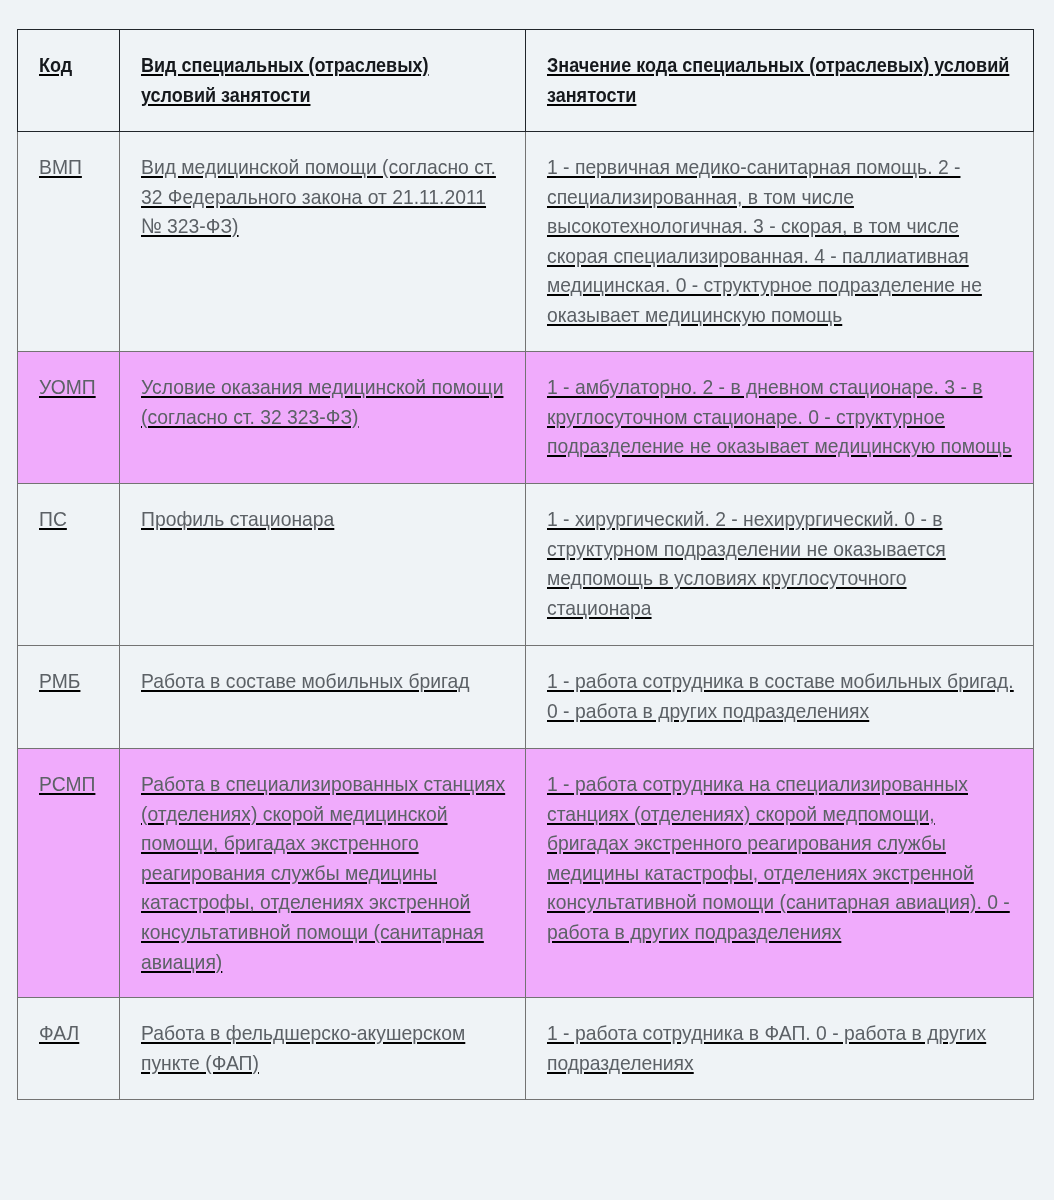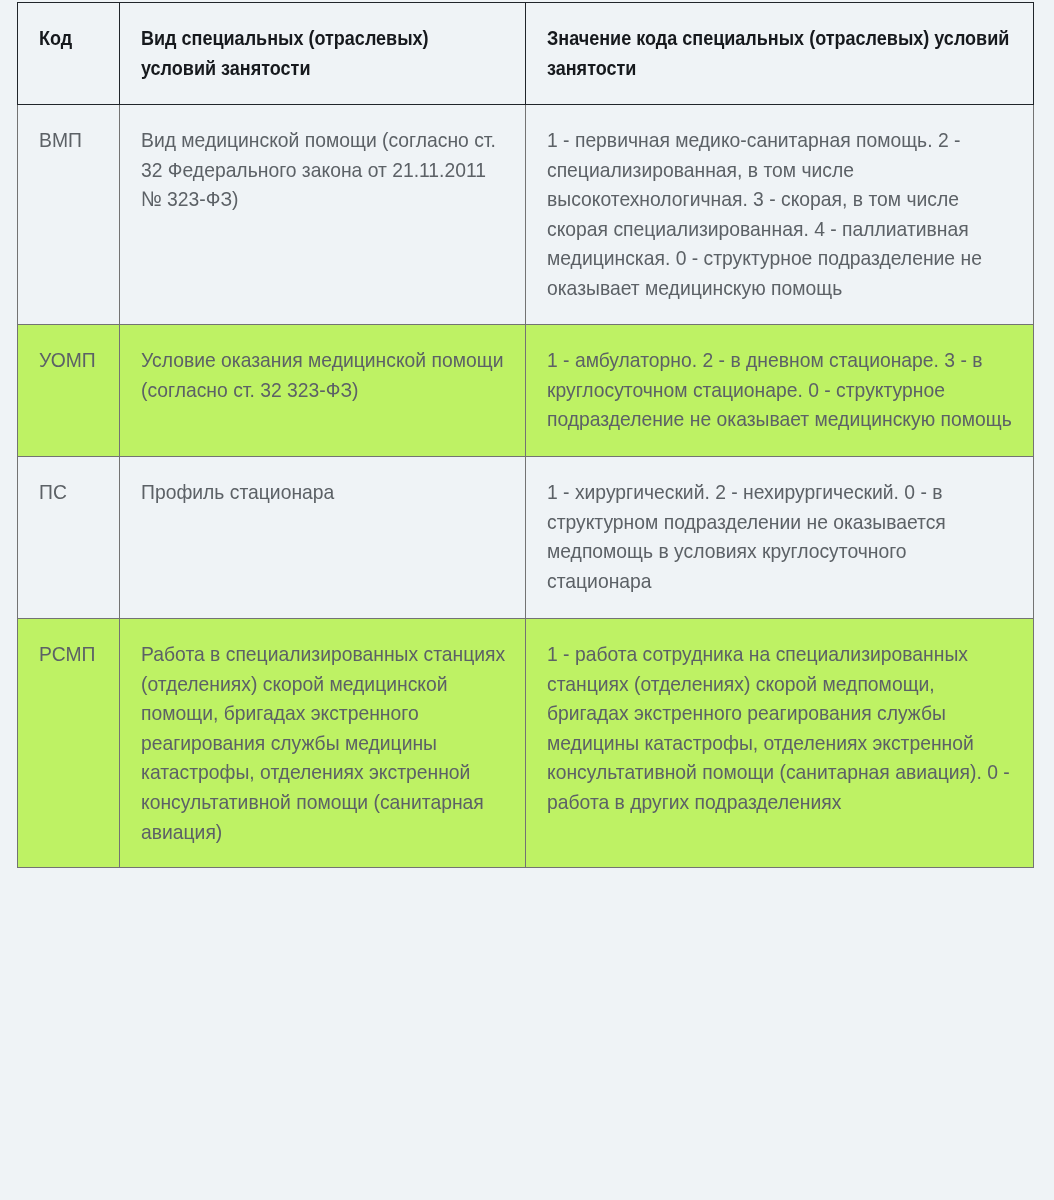--- a/index.html
+++ b/index.html
@@ -7,38 +7,39 @@
   body {
     width: 1054px; height: 1200px;
     background: #eff3f6;
     font-family: "Liberation Sans", sans-serif;
     overflow: hidden;
     -webkit-font-smoothing: antialiased;
   }
   .sheet { position:absolute; left:0; top:0; width:1054px; height:1200px; }
 
   table.tbl {
-    position:absolute; left:17px; top:2px;
+    position:absolute; left:17px; top:29px;
     width:1016px;
     border-collapse:collapse;
     table-layout:fixed;
+    text-decoration:underline;
   }
   col.c-code  { width:102px; }
   col.c-name  { width:406px; }
   col.c-value { width:508px; }
 
   table.tbl th, table.tbl td {
     vertical-align: top;
     text-align: left;
     padding: 0;
     box-sizing: border-box;
   }
   table.tbl thead th { border:1px solid #21252a; }
   table.tbl tbody td { border:1px solid #737373; }
-  table.tbl tbody tr.alt td { background:#bef264; }
+  table.tbl tbody tr.alt td { background:#f0abfc; }
 
   .cellpad { padding-top: 20px; }
   .txt {
     display:block;
     transform: scaleX(0.92);
     transform-origin: left top;
     font-size: 21px;
     line-height: 29.6px;
     letter-spacing: 0;
     word-spacing: 0;
@@ -137,32 +138,66 @@
           <div class="cellpad">
             <span class="txt w-name">Профиль стационара</span>
           </div>
         </td>
         <td>
           <div class="cellpad">
             <span class="txt w-value">1 - хирургический. 2 - нехирургический. 0 - в структурном подразделении не оказывается медпомощь в условиях круглосуточного стационара</span>
           </div>
         </td>
       </tr>
+      <tr class="r4">
+        <td>
+          <div class="cellpad">
+            <span class="txt w-code">РМБ</span>
+          </div>
+        </td>
+        <td>
+          <div class="cellpad">
+            <span class="txt w-name">Работа в составе мобильных бригад</span>
+          </div>
+        </td>
+        <td>
+          <div class="cellpad">
+            <span class="txt w-value">1 - работа сотрудника в составе мобильных бригад. 0 - работа в других подразделениях</span>
+          </div>
+        </td>
+      </tr>
       <tr class="r5 alt">
         <td>
           <div class="cellpad">
             <span class="txt w-code">РСМП</span>
           </div>
         </td>
         <td>
           <div class="cellpad">
             <span class="txt w-name">Работа в специализированных станциях (отделениях) скорой медицинской помощи, бригадах экстренного реагирования службы медицины катастрофы, отделениях экстренной консультативной помощи (санитарная авиация)</span>
           </div>
         </td>
         <td>
           <div class="cellpad">
             <span class="txt w-value">1 - работа сотрудника на специализированных станциях (отделениях) скорой медпомощи, бригадах экстренного реагирования службы медицины катастрофы, отделениях экстренной консультативной помощи (санитарная авиация). 0 - работа в других подразделениях</span>
+          </div>
+        </td>
+      </tr>
+      <tr class="r6">
+        <td>
+          <div class="cellpad">
+            <span class="txt w-code">ФАЛ</span>
+          </div>
+        </td>
+        <td>
+          <div class="cellpad">
+            <span class="txt w-name">Работа в фельдшерско-акушерском пункте (ФАП)</span>
+          </div>
+        </td>
+        <td>
+          <div class="cellpad">
+            <span class="txt w-value">1 - работа сотрудника в ФАП. 0 - работа в других подразделениях</span>
           </div>
         </td>
       </tr>
     </tbody>
   </table>
 </div>
 
 </body></html>

